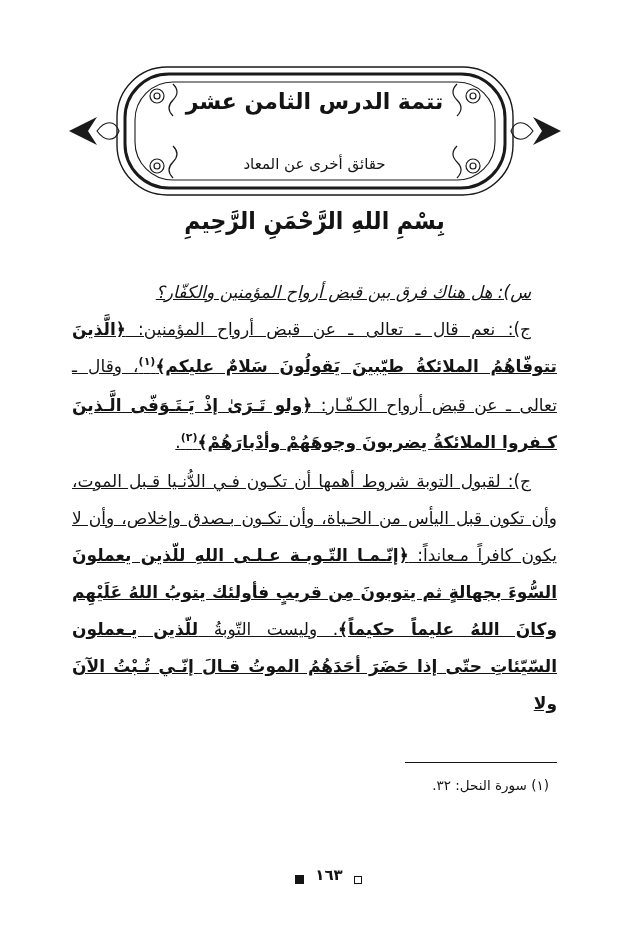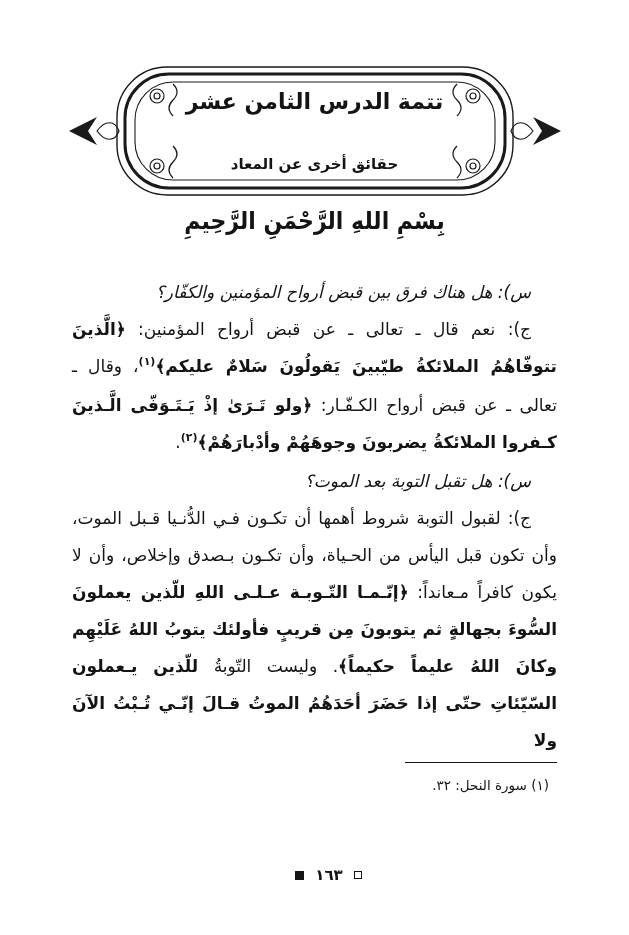--- a/index.html
+++ b/index.html
@@ -18,35 +18,36 @@
     position:absolute; top:60px; left:50%; transform:translateX(-50%);
     width:500px; height:142px;
   }
   .header-frame svg { position:absolute; inset:0; width:100%; height:100%; }
   .header-titles {
     position:absolute; inset:0;
     display:flex; flex-direction:column; align-items:center; justify-content:center;
     gap:17px; padding:0 90px; text-align:center;
   }
   .title-line1 { font-size:22px; font-weight:bold; letter-spacing:0; }
-  .title-line2 { font-size:15px; font-weight:bold;margin-top:24px; }
+  .title-line2 { font-size:15px; font-weight:normal;margin-top:24px; }
 
   
   .basmala {
     position:absolute; top:208px; left:0; right:0;
     text-align:center;
     font-size:22px; font-weight:bold;
     transform:scaleY(1.08);
   }
 
   
   .body-text {
     position:absolute; top:274px; right:72px; left:72px;
     font-size:17px; line-height:37px;
     text-align:justify;
+    text-decoration:underline;
   }
   .para { text-indent:26px; }
   .para.question { font-weight:bold; font-style:italic; }
   .seg-plain { font-weight:normal; }
   .seg-quran { font-weight:bold; }
   .seg-ref {
     font-size:11px; font-weight:bold;
     position:relative; top:-7px;
   }
 
@@ -59,21 +60,21 @@
   .footnotes {
     position:absolute; top:772px; right:80px; left:72px;
     font-size:13.5px; line-height:27px;
     text-align:right;
   }
 
   
   .page-number-row {
     position:absolute; top:866px; left:0; right:0;
     display:flex; direction:ltr;
-    align-items:center; justify-content:center; gap:11px;margin-left:28px;
+    align-items:flex-end; justify-content:center; gap:11px;margin-left:28px;
   }
   .pn-square-filled { width:9px; height:9px; background:#141414; display:inline-block; }
   .pn-square-open   { width:8px; height:8px; border:1.3px solid #141414; display:inline-block; }
   .pn-number { font-size:15px; font-weight:bold; }
 </style>
 </head>
 <body>
 
 <div class="page">
 
@@ -111,21 +112,20 @@
       <div class="title-line1">تتمة الدرس الثامن عشر</div>
       <div class="title-line2">حقائق أخرى عن المعاد</div>
     </div>
   </div>
 
   <div class="basmala">بِسْمِ اللهِ الرَّحْمَنِ الرَّحِيمِ</div>
 
   <div class="body-text">
       <p class="para question"><span class="seg-plain">س): هل هناك فرق بين قبض أرواح المؤمنين والكفّار؟</span></p>
       <p class="para answer"><span class="seg-plain">ج): نعم قال ـ تعالى ـ عن قبض أرواح المؤمنين: </span><span class="seg-quran">﴿الَّذينَ تتوفّاهُمُ الملائكةُ طيّبينَ يَقولُونَ سَلامٌ عليكم﴾</span><span class="seg-ref">(١)</span><span class="seg-plain">، وقال ـ تعالى ـ عن قبض أرواح الكـفّـار: </span><span class="seg-quran">﴿ولو تَـرَىٰ إذْ يَـتَـوَفّى الَّـذينَ كـفروا الملائكةُ يضربونَ وجوهَهُمْ وأدْبارَهُمْ﴾</span><span class="seg-ref">(٢)</span><span class="seg-plain">.</span></p>
-      <p class="para question"><span class="seg-plain">س): هل تقبل التوبة بعد الموت؟</span></p>
       <p class="para answer"><span class="seg-plain">ج): لقبول التوبة شروط أهمها أن تكـون فـي الدُّنـيا قـبل الموت، وأن تكون قبل اليأس من الحـياة، وأن تكـون بـصدق وإخلاص، وأن لا يكون كافراً مـعانداً: </span><span class="seg-quran">﴿إنّـمـا التّـوبـة عـلـى اللهِ للّذين يعملونَ السُّوءَ بجهالةٍ ثم يتوبونَ مِن قريبٍ فأولئك يتوبُ اللهُ عَلَيْهِم وكانَ اللهُ عليماً حكيماً﴾</span><span class="seg-plain">. وليست التّوبةُ </span><span class="seg-quran">للّذين يـعملون السّيّئاتِ حتّى إذا حَضَرَ أحَدَهُمُ الموتُ قـالَ إنّـي تُـبْتُ الآنَ ولا</span></p>
     </div>
 
   <div class="footnote-separator"></div>
   <div class="footnotes">
       <div>(١) سورة النحل: ٣٢.</div>
     </div>
 
   <div class="page-number-row">
     <span class="pn-square-filled"></span>

